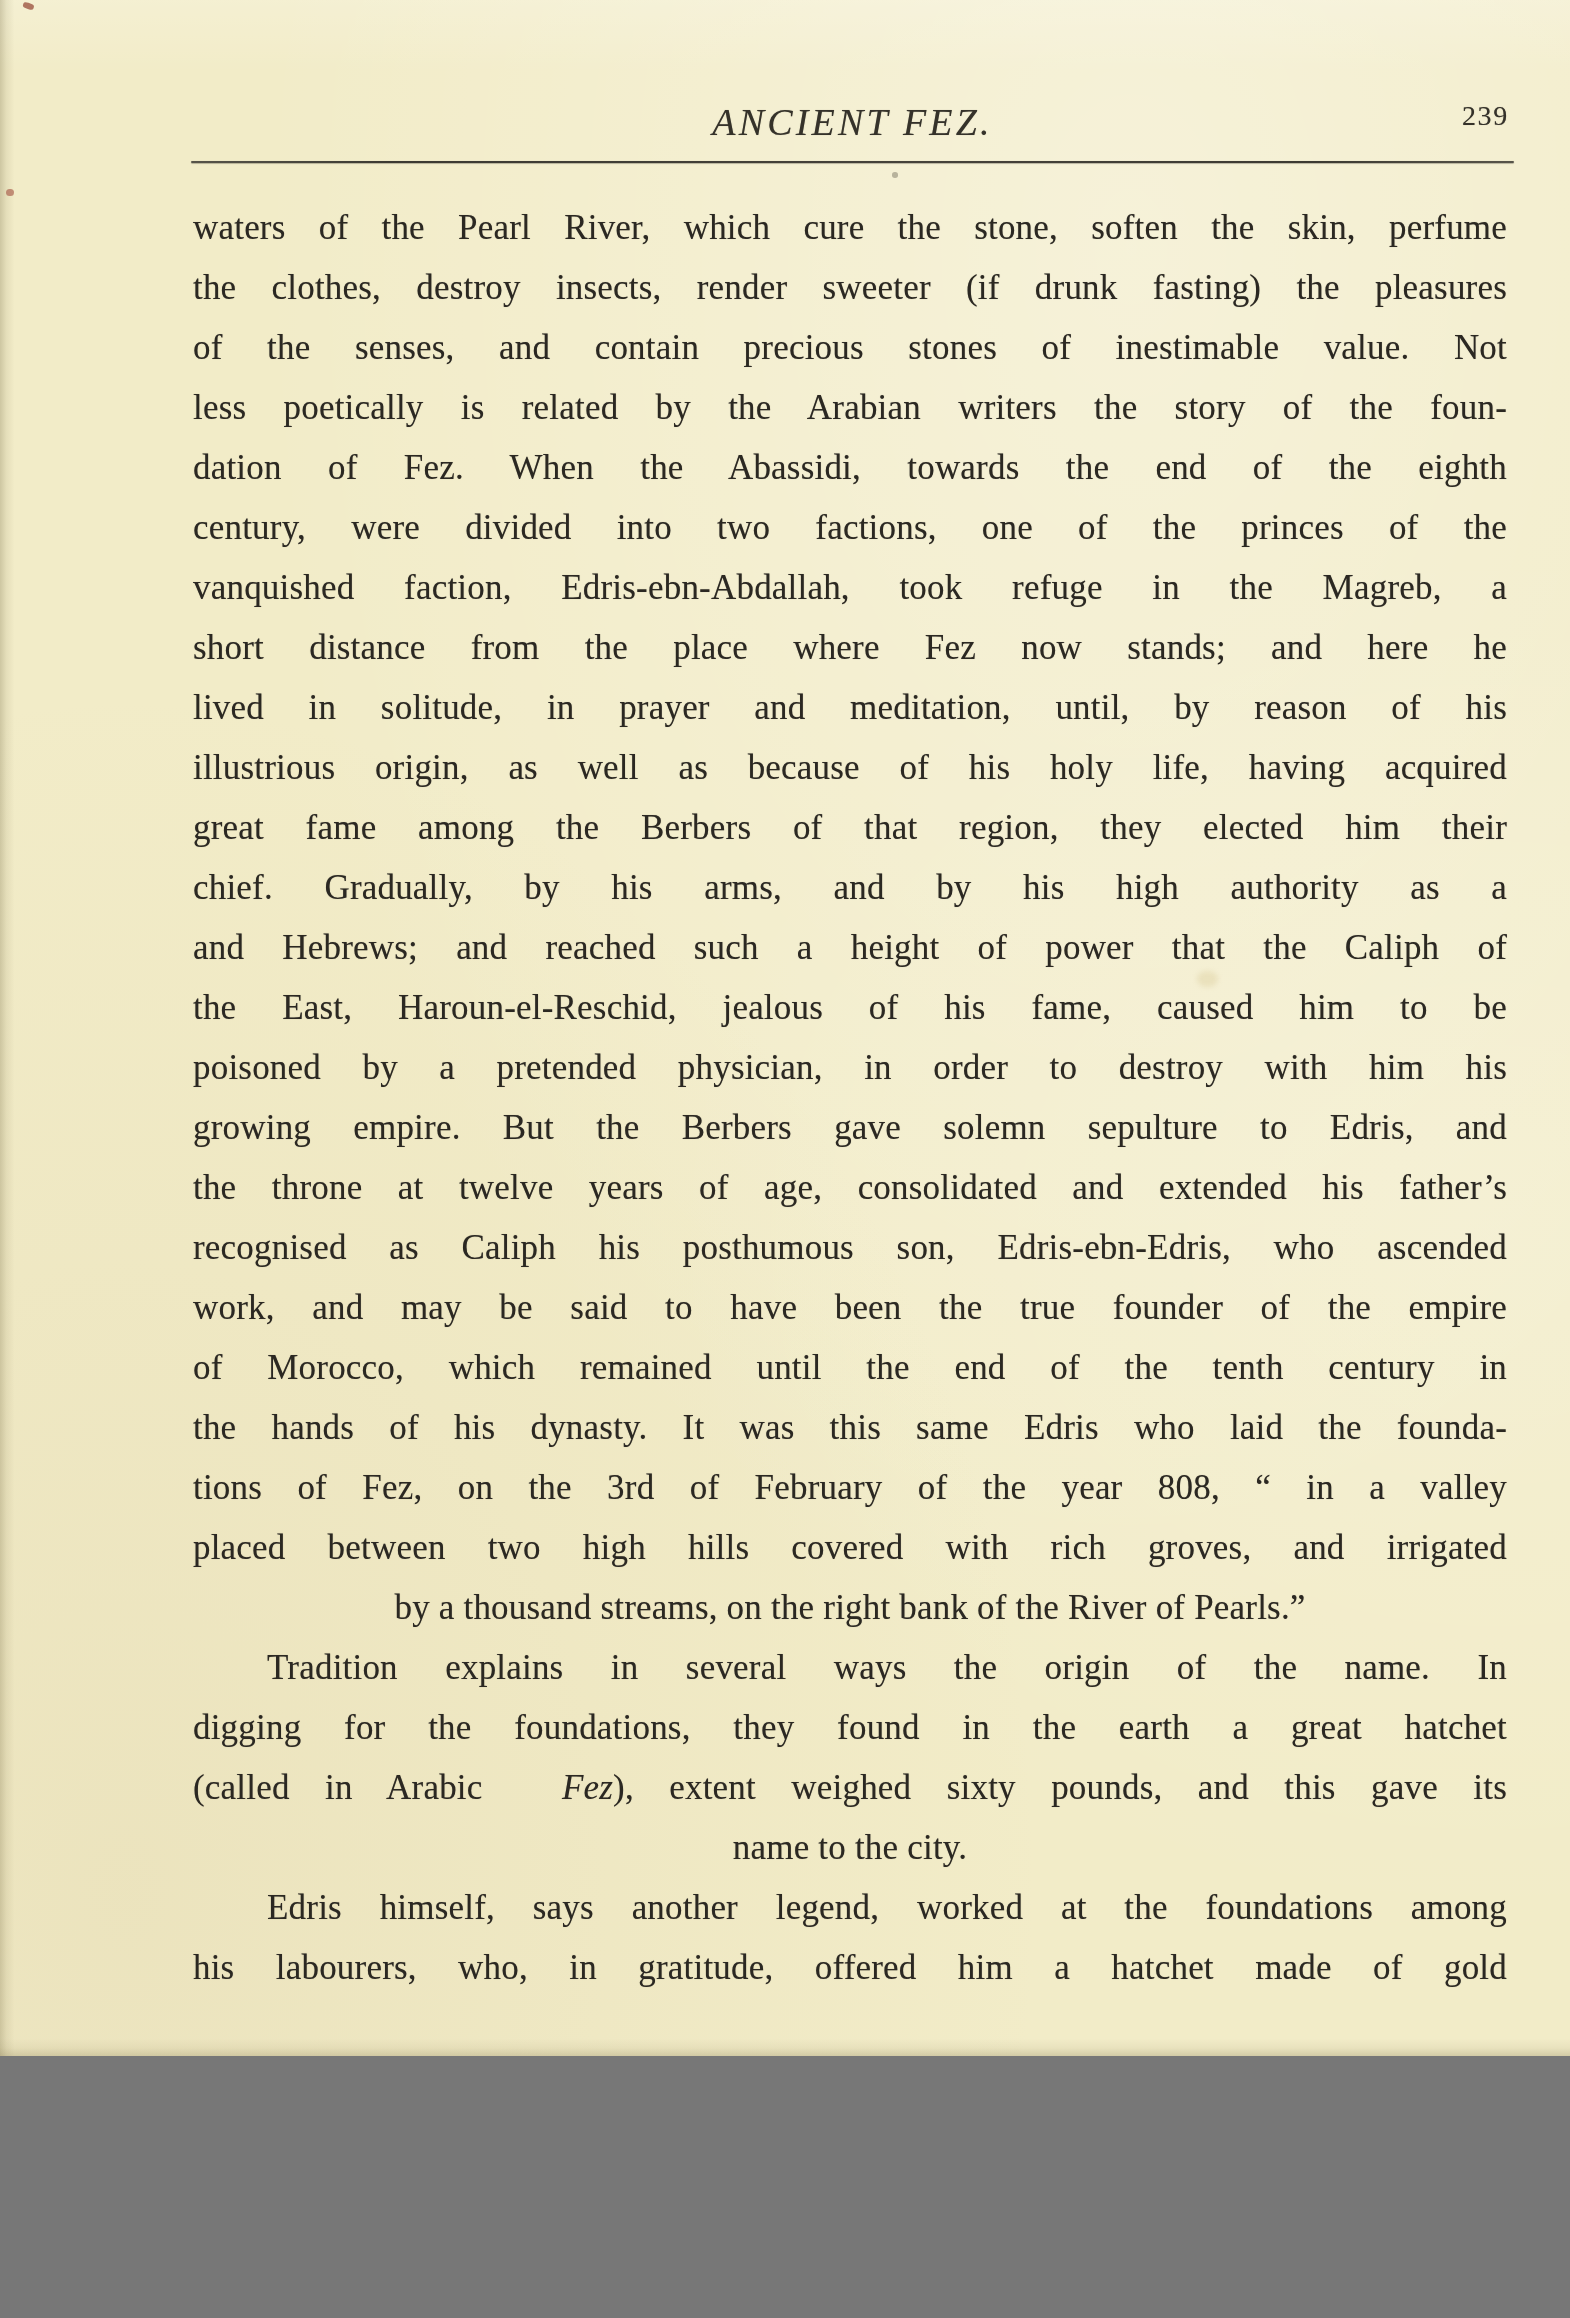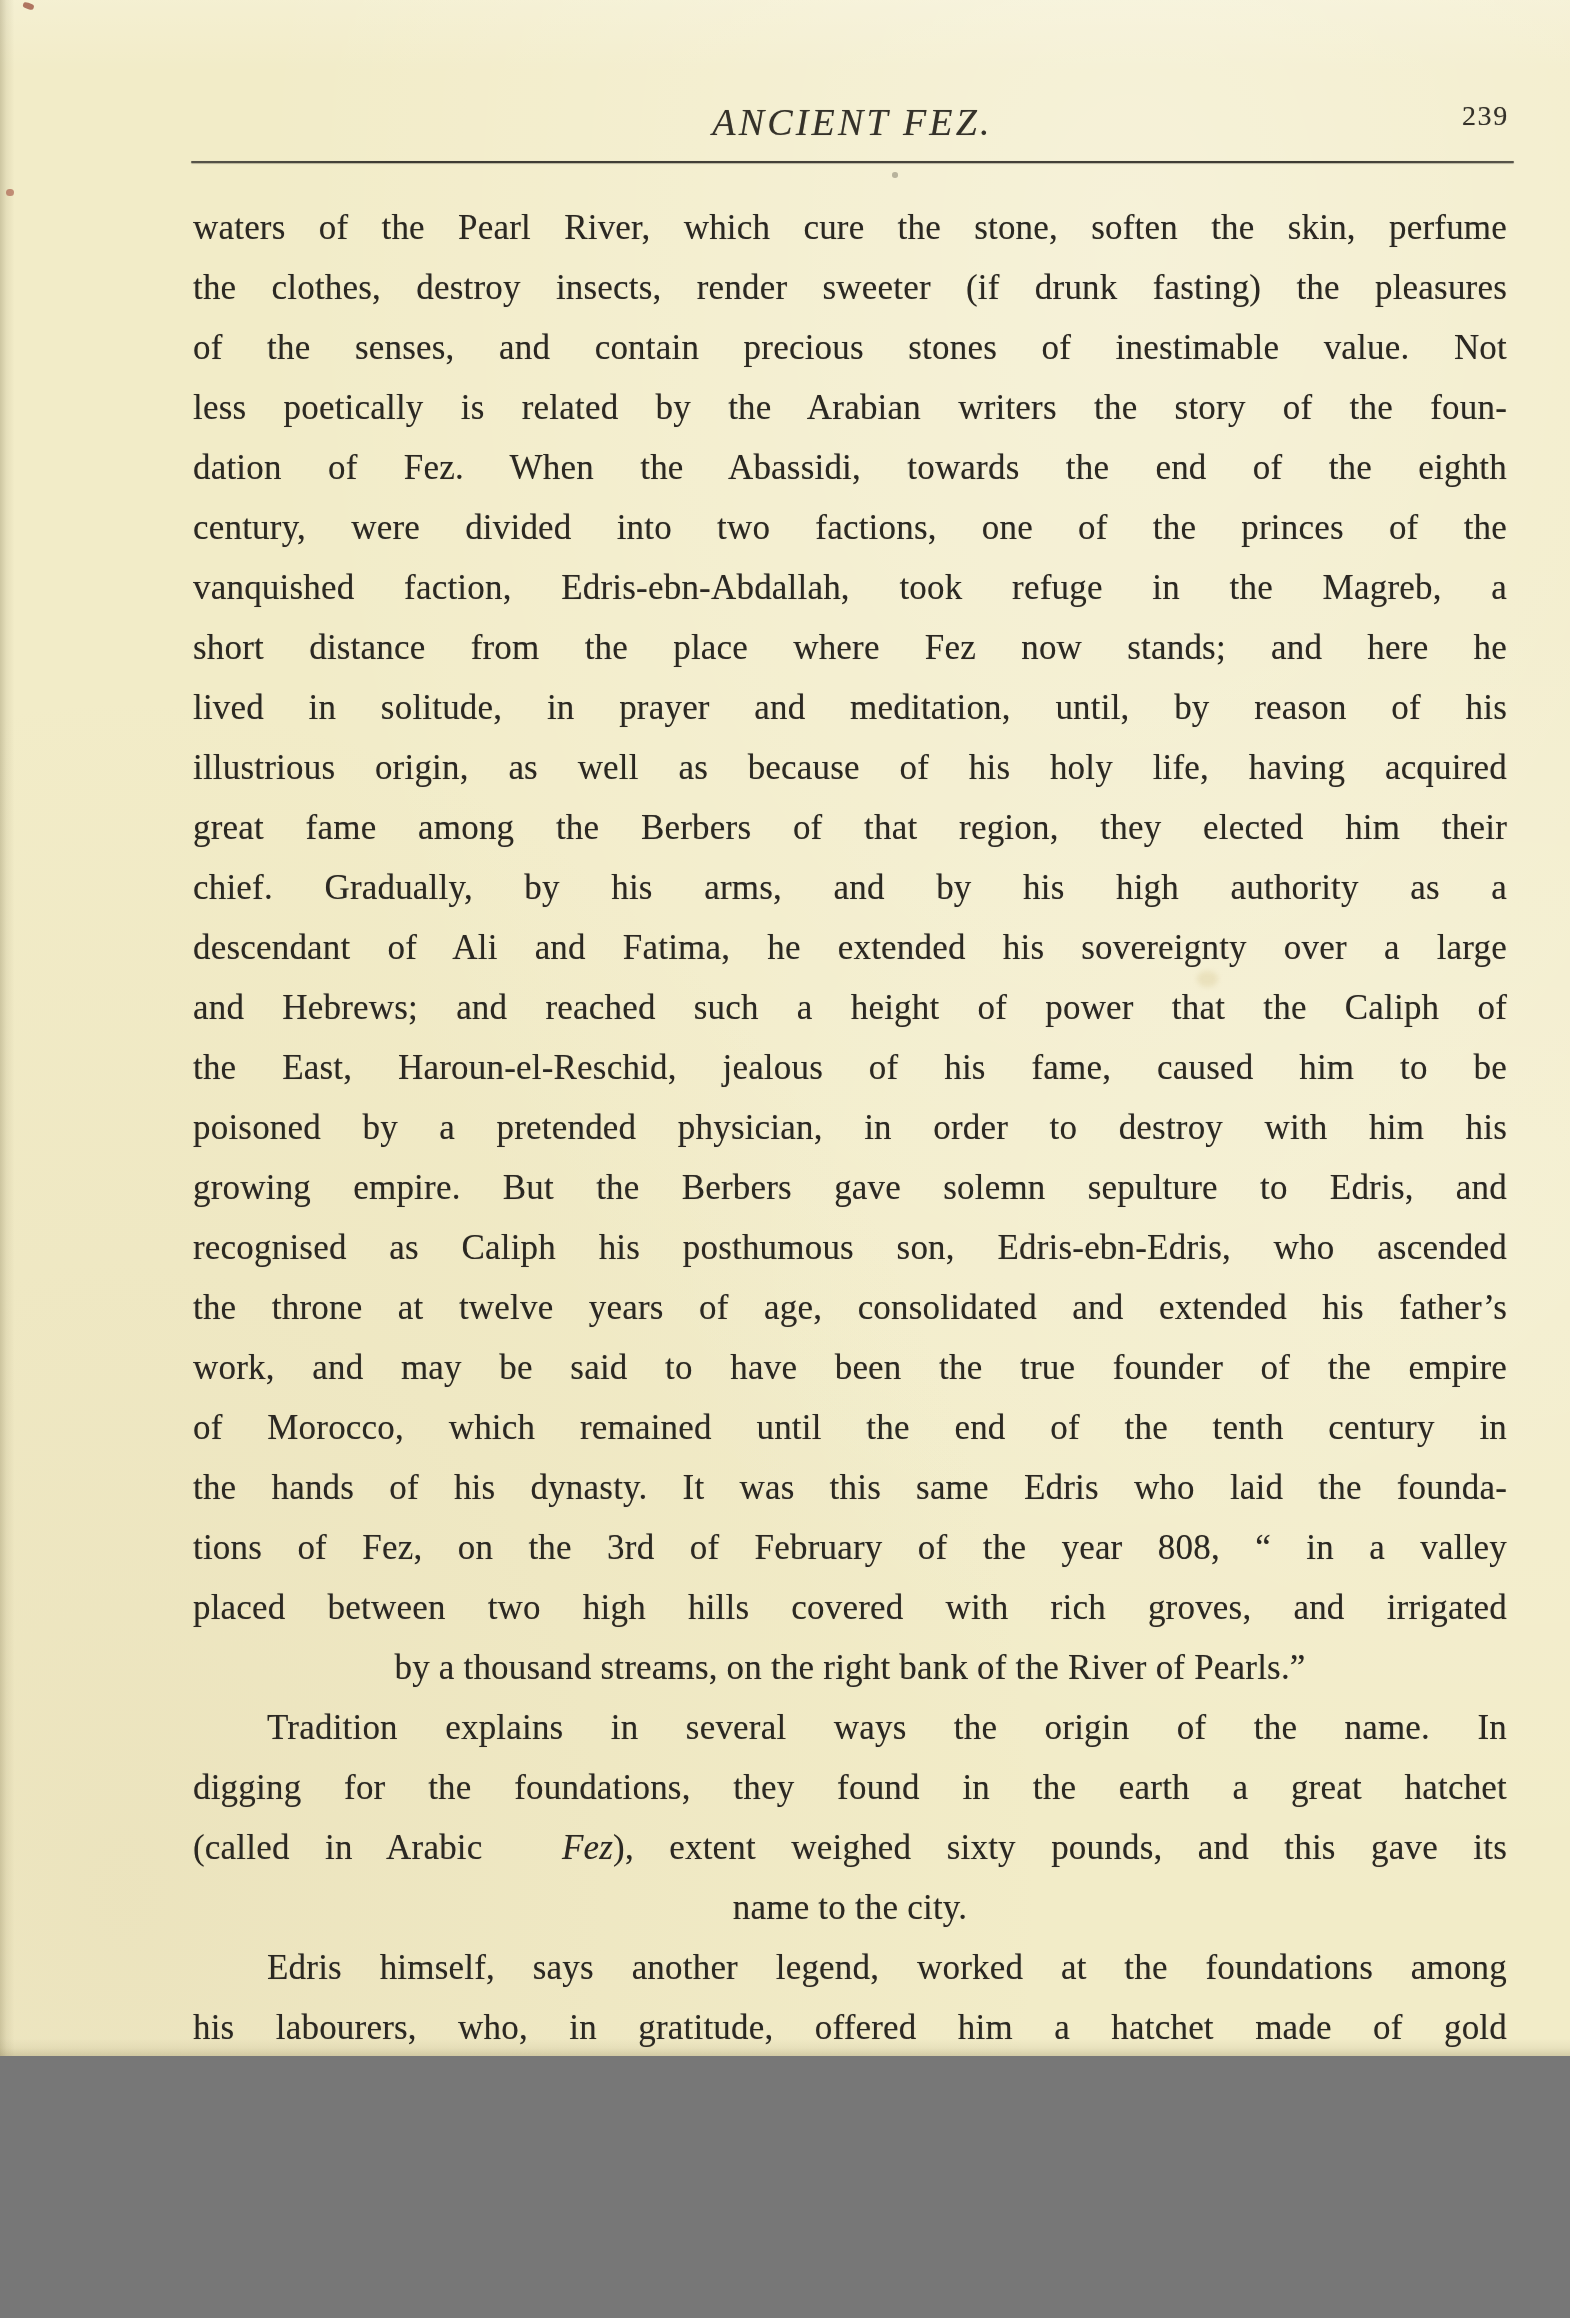--- a/index.html
+++ b/index.html
@@ -78,27 +78,26 @@
       <div class="line just"><span>of the senses, and contain precious stones of inestimable value.  Not</span></div>
       <div class="line just"><span>less poetically is related by the Arabian writers the story of the foun-</span></div>
       <div class="line just"><span>dation of Fez.  When the Abassidi, towards the end of the eighth</span></div>
       <div class="line just"><span>century, were divided into two factions, one of the princes of the</span></div>
       <div class="line just"><span>vanquished faction, Edris-ebn-Abdallah, took refuge in the Magreb, a</span></div>
       <div class="line just"><span>short distance from the place where Fez now stands; and here he</span></div>
       <div class="line just"><span>lived in solitude, in prayer and meditation, until, by reason of his</span></div>
       <div class="line just"><span>illustrious origin, as well as because of his holy life, having acquired</span></div>
       <div class="line just"><span>great fame among the Berbers of that region, they elected him their</span></div>
       <div class="line just"><span>chief.  Gradually, by his arms, and by his high authority as a</span></div>
-      <div class="line just"><span>descendant of Ali and Fatima, he extended his sovereignty over a large</span></div>
       <div class="line just"><span>and Hebrews; and reached such a height of power that the Caliph of</span></div>
       <div class="line just"><span>the East, Haroun-el-Reschid, jealous of his fame, caused him to be</span></div>
       <div class="line just"><span>poisoned by a pretended physician, in order to destroy with him his</span></div>
       <div class="line just"><span>growing empire.  But the Berbers gave solemn sepulture to Edris, and</span></div>
+      <div class="line just"><span>the throne at twelve years of age, consolidated and extended his father’s</span></div>
       <div class="line just"><span>recognised as Caliph his posthumous son, Edris-ebn-Edris, who ascended</span></div>
-      <div class="line just"><span>the throne at twelve years of age, consolidated and extended his father’s</span></div>
       <div class="line just"><span>work, and may be said to have been the true founder of the empire</span></div>
       <div class="line just"><span>of Morocco, which remained until the end of the tenth century in</span></div>
       <div class="line just"><span>the hands of his dynasty.  It was this same Edris who laid the founda-</span></div>
       <div class="line just"><span>tions of Fez, on the 3rd of February of the year 808, “ in a valley</span></div>
       <div class="line just"><span>placed between two high hills covered with rich groves, and irrigated</span></div>
       <div class="line"><span>by a thousand streams, on the right bank of the River of Pearls.”</span></div>
       <div class="line indent just"><span>Tradition explains in several ways the origin of the name.  In</span></div>
       <div class="line just"><span>digging for the foundations, they found in the earth a great hatchet</span></div>
       <div class="line just"><span>(called in Arabic </span><i>Fez</i><span>), extent weighed sixty pounds, and this gave its</span></div>
       <div class="line"><span>name to the city.</span></div>

